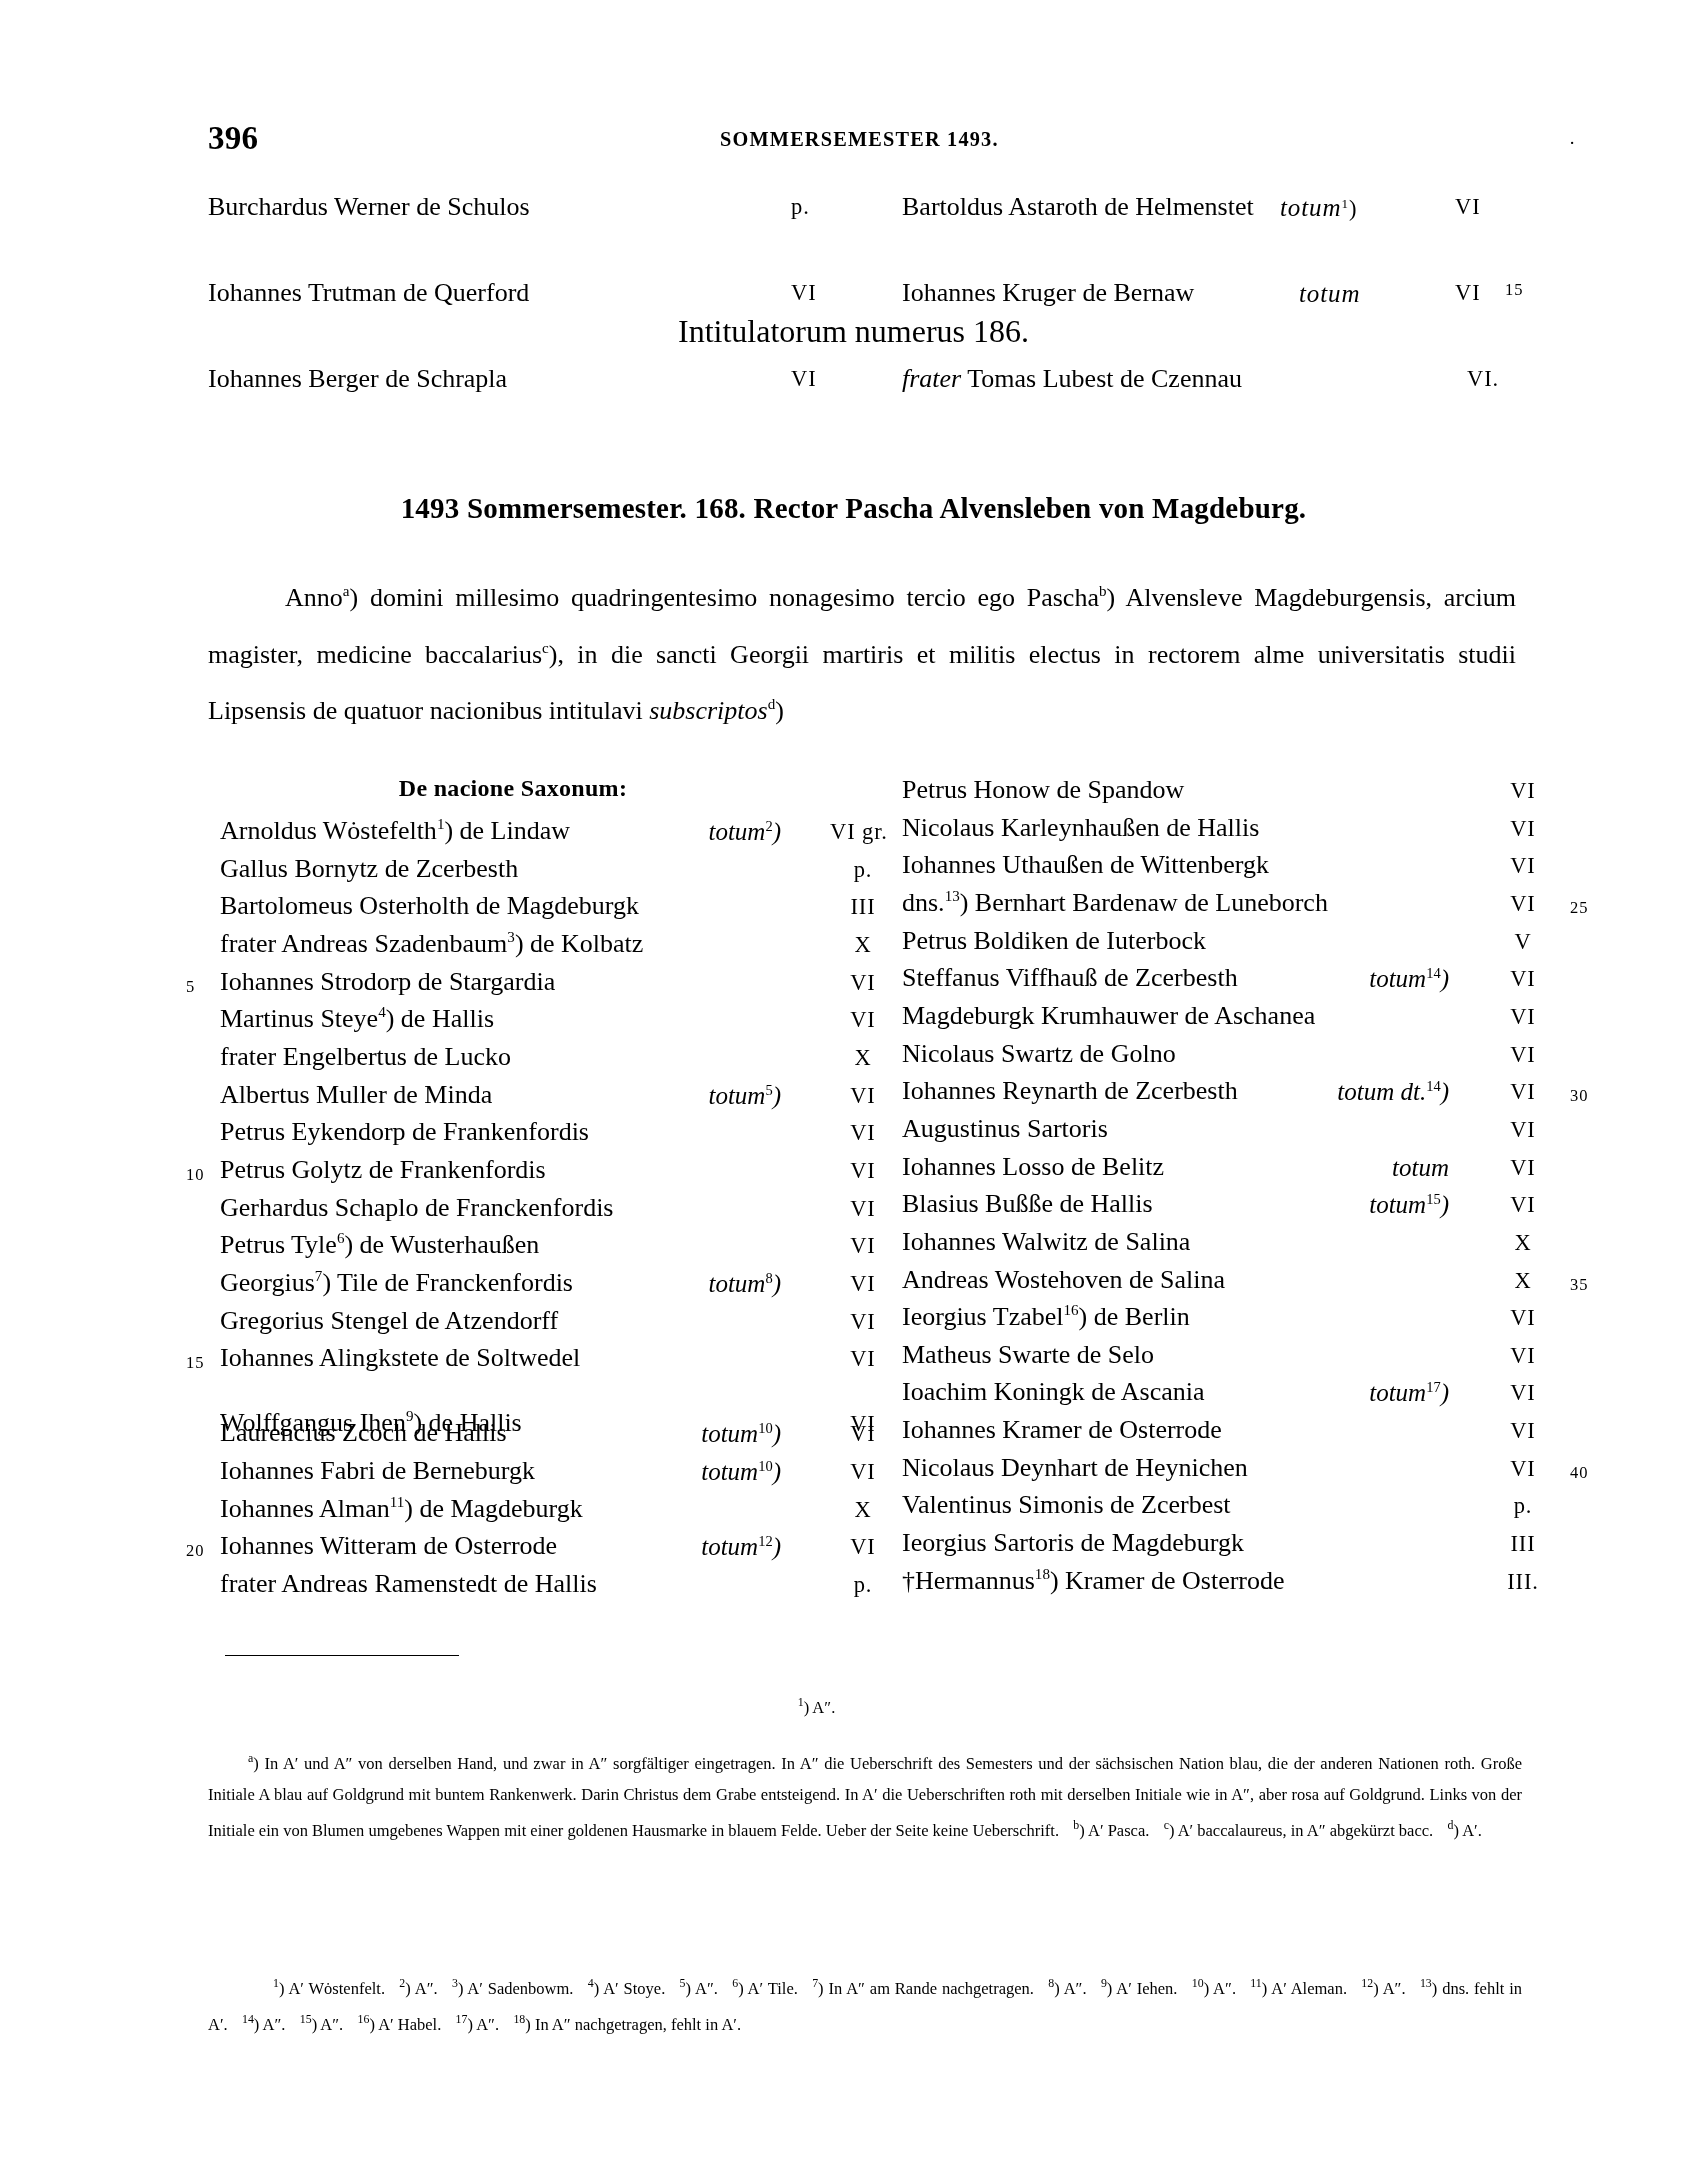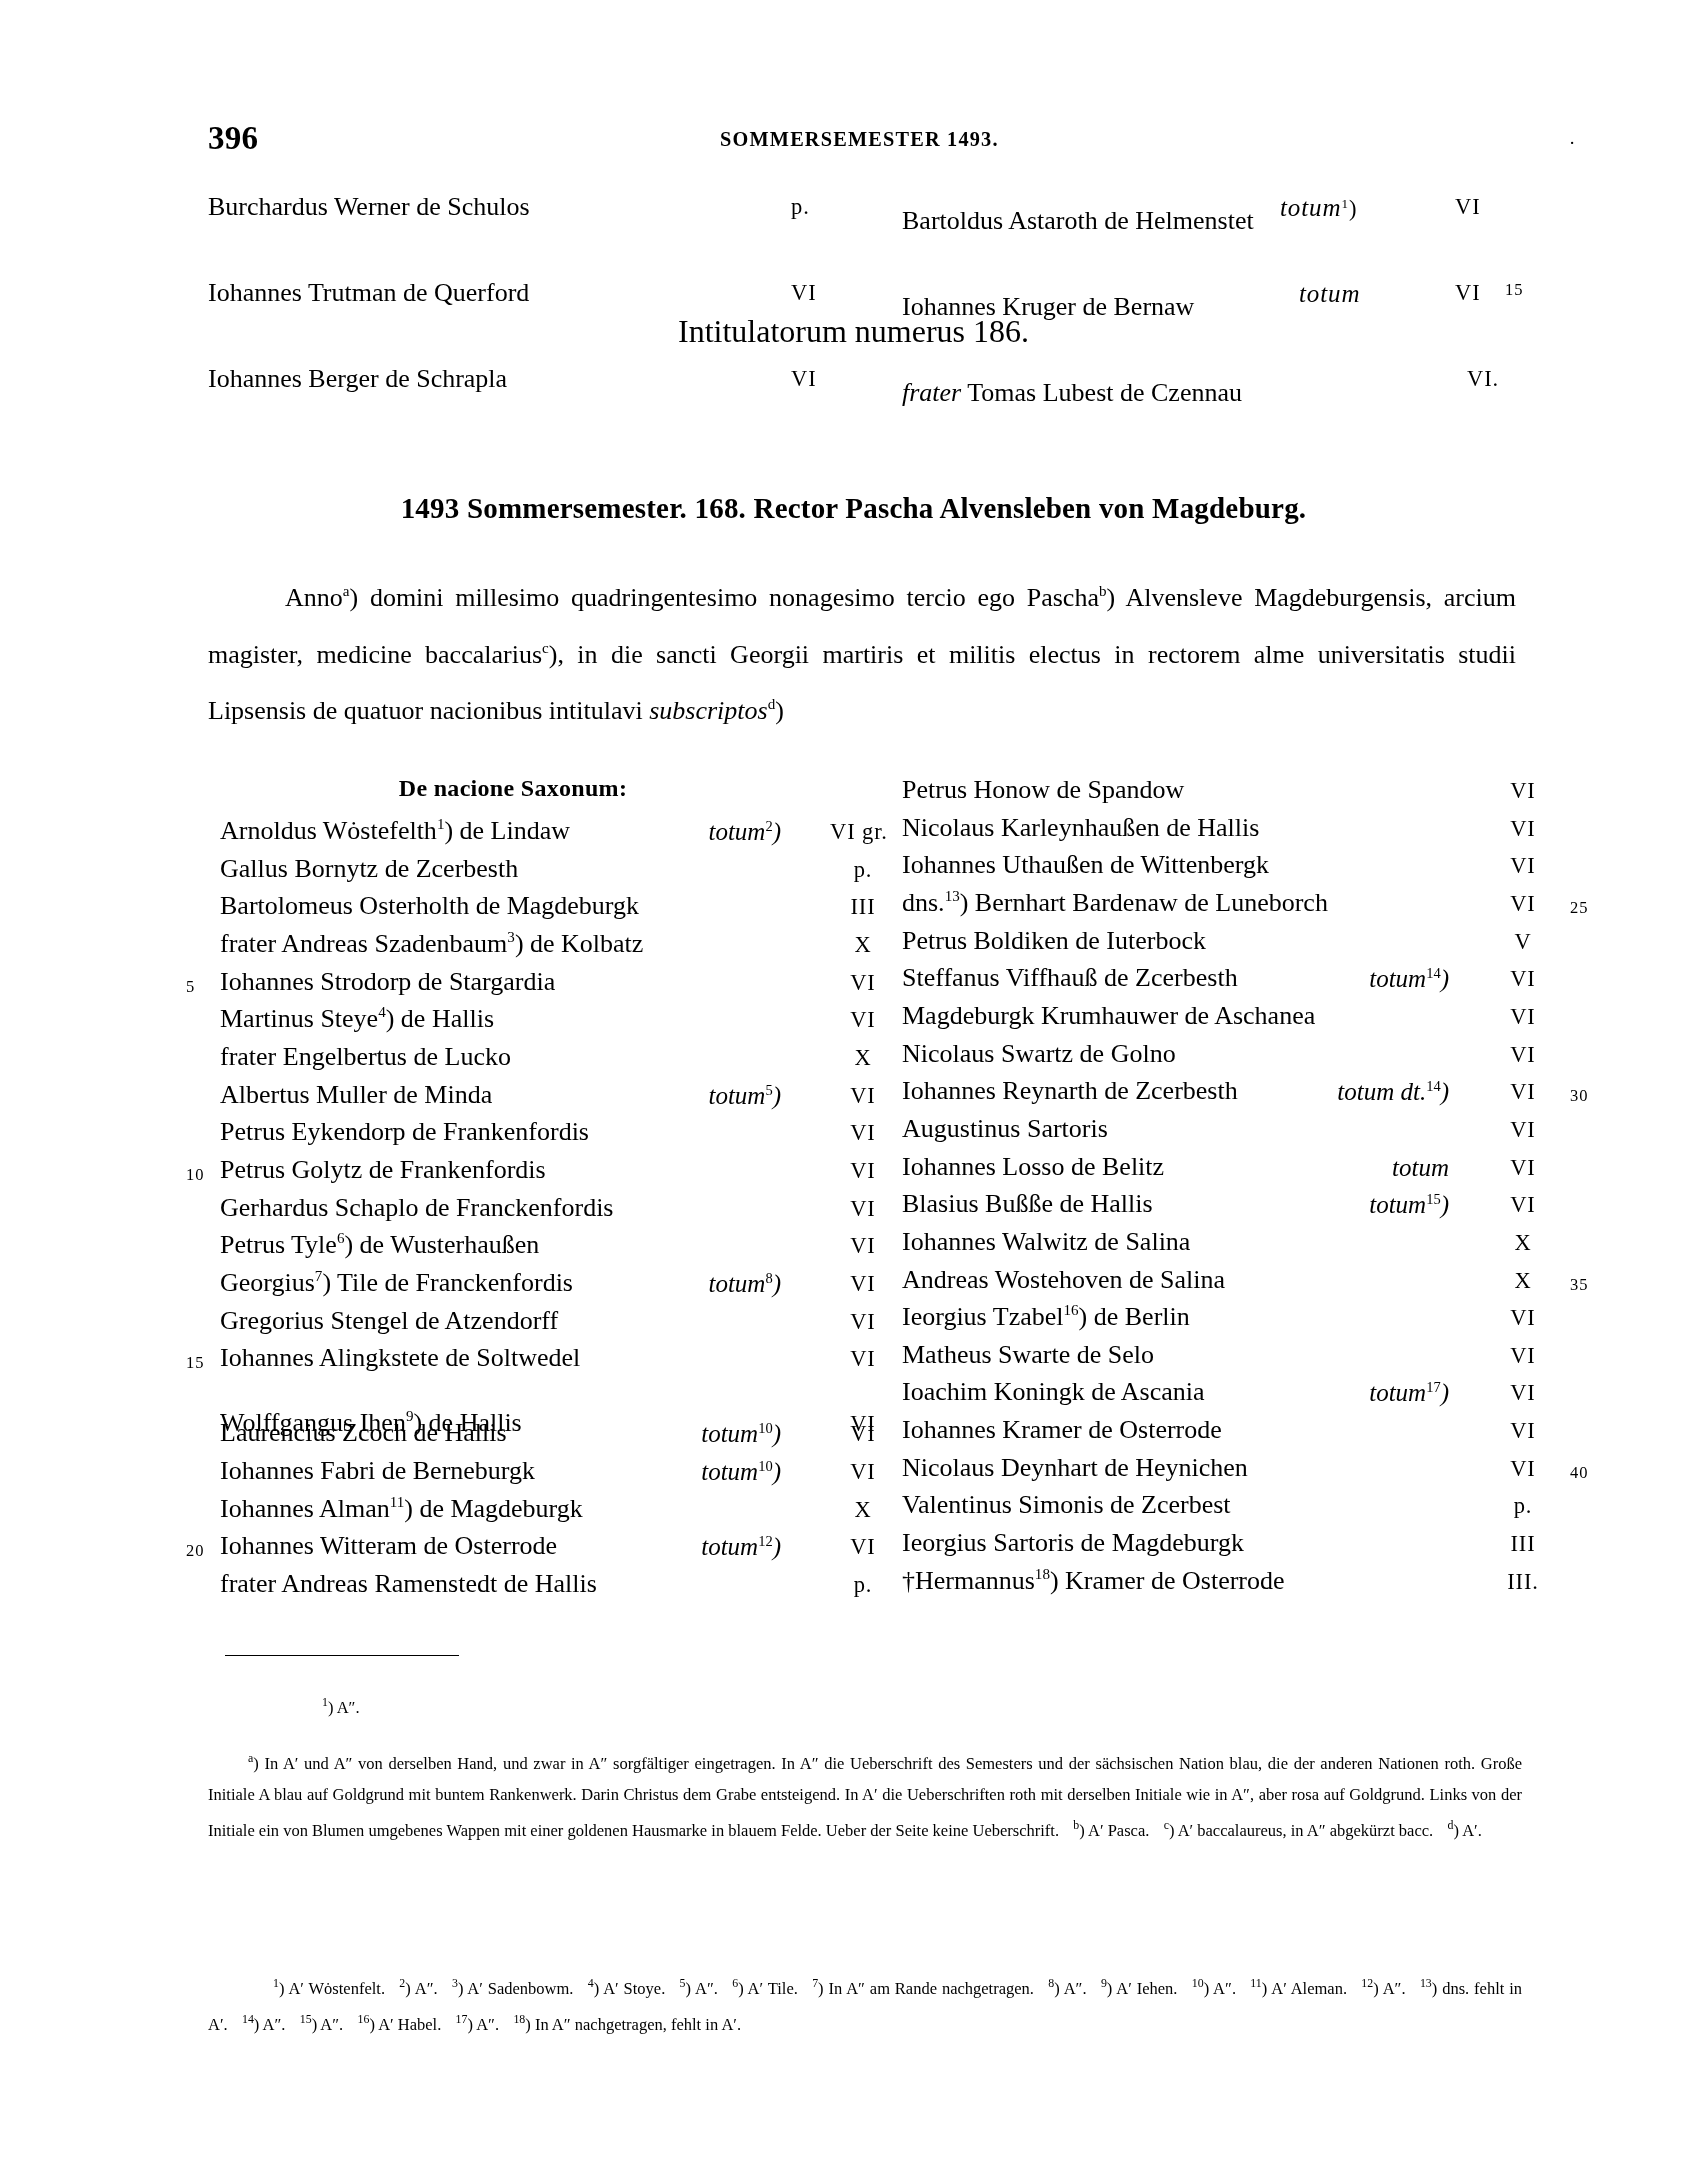--- a/index.html
+++ b/index.html
@@ -38,21 +38,21 @@
   .vl { position:absolute; font-size:22.5px; letter-spacing:0.9px; }
   .tot { font-style:italic; font-size:25px; }
   sup { font-size:.58em; vertical-align:super; font-style:normal; }
   .ital { font-style:italic; }
 
   
   #topblock { top:192px; left:208px; width:1308px; }
   #topblock .row { height:43px; }
   #topblock .colA { position:absolute; left:0; top:0; }
   #topblock .valA { position:absolute; left:583px; top:1.6px; }
-  #topblock .colB { position:absolute; left:694px; top:14px;text-align:center; }
+  #topblock .colB { position:absolute; left:694px; top:0;text-align:center; }
   #topblock .valB { position:absolute; top:1.6px; }
 
   .centered { position:absolute; text-align:center; width:1707px; left:0; }
   #intit { top:313px; font-size:32px; }
   #sums  { top:360px; font-size:26px; letter-spacing:0.5px; }
 
   
   #secthead {
     position:absolute; top:492px; left:0; width:1707px;
     text-align:center; font-size:29px; font-weight:bold; letter-spacing:0.2px;
@@ -81,21 +81,21 @@
   
   #frule {
     position:absolute; top:1655px; left:225px; width:234px;
     border-top:1.6px solid #000; height:0;
   }
   .fn {
     position:absolute; left:208px; width:1314px;
     font-size:16.5px; line-height:31px; text-align:justify;
   }
   .fn sup { font-size:.72em; }
-  #fn-top { top:1687px; left:322px; width:989px; text-align:left; }
+  #fn-top { top:1687px; left:322px; width:989px; text-align:center; }
   #fna  { top:1743px; }
   #fna .ind { display:inline-block; width:40px; }
   #fnnum { top:1968px; }
   #fnnum .ind { display:inline-block; width:65px; }
   .nbsp-gap { display:inline-block; width:14.3px; }
 </style>
 </head>
 <body>
 
 <div class="page">

